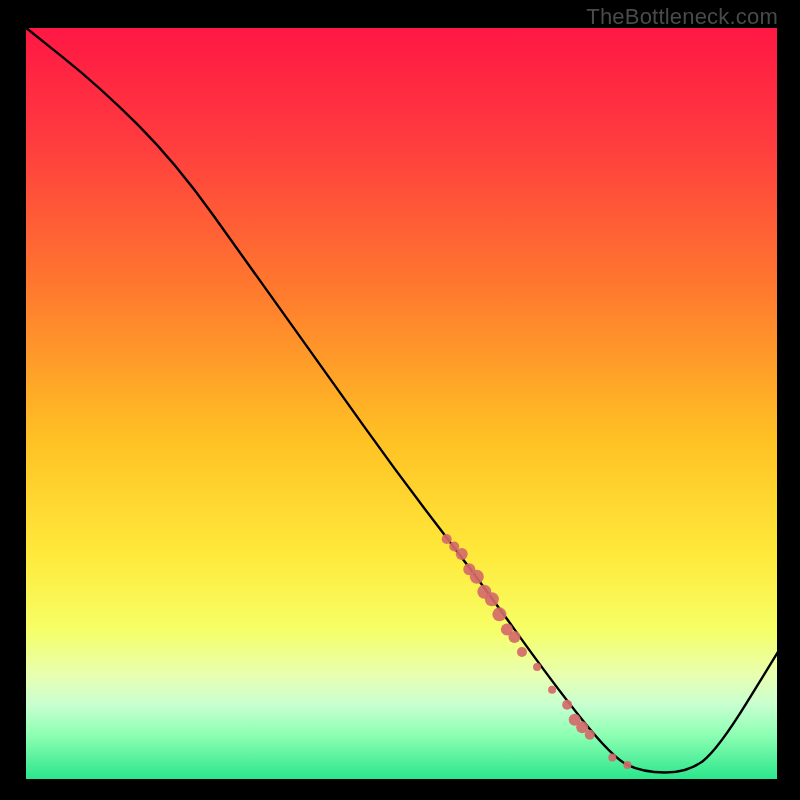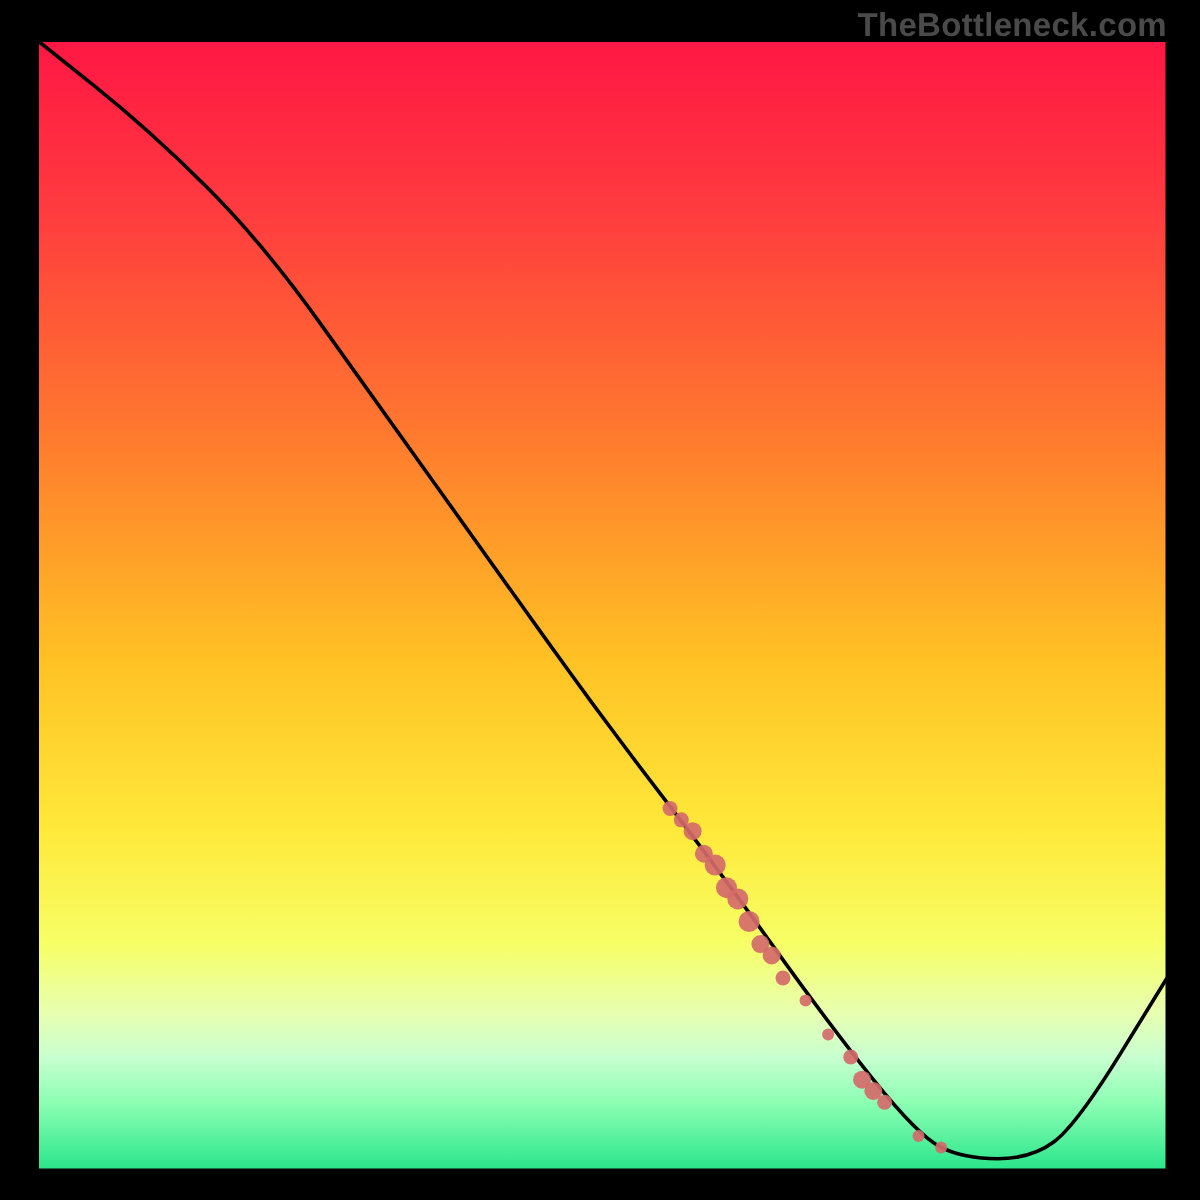--- a/index.html
+++ b/index.html
@@ -14,21 +14,21 @@
     position: relative;
     width: 800px;
     height: 800px;
   }
   .watermark {
     position: absolute;
     top: 4px;
     right: 22px;
     font-family: Arial, Helvetica, sans-serif;
     font-size: 22px;
-    font-weight: bold;
+    font-weight: normal;
     color: #4a4a4a;
     letter-spacing: 0.2px;
     z-index: 5;
   }
   svg.chart {
     position: absolute;
     left: 0;
     top: 0;
   }
 </style>

